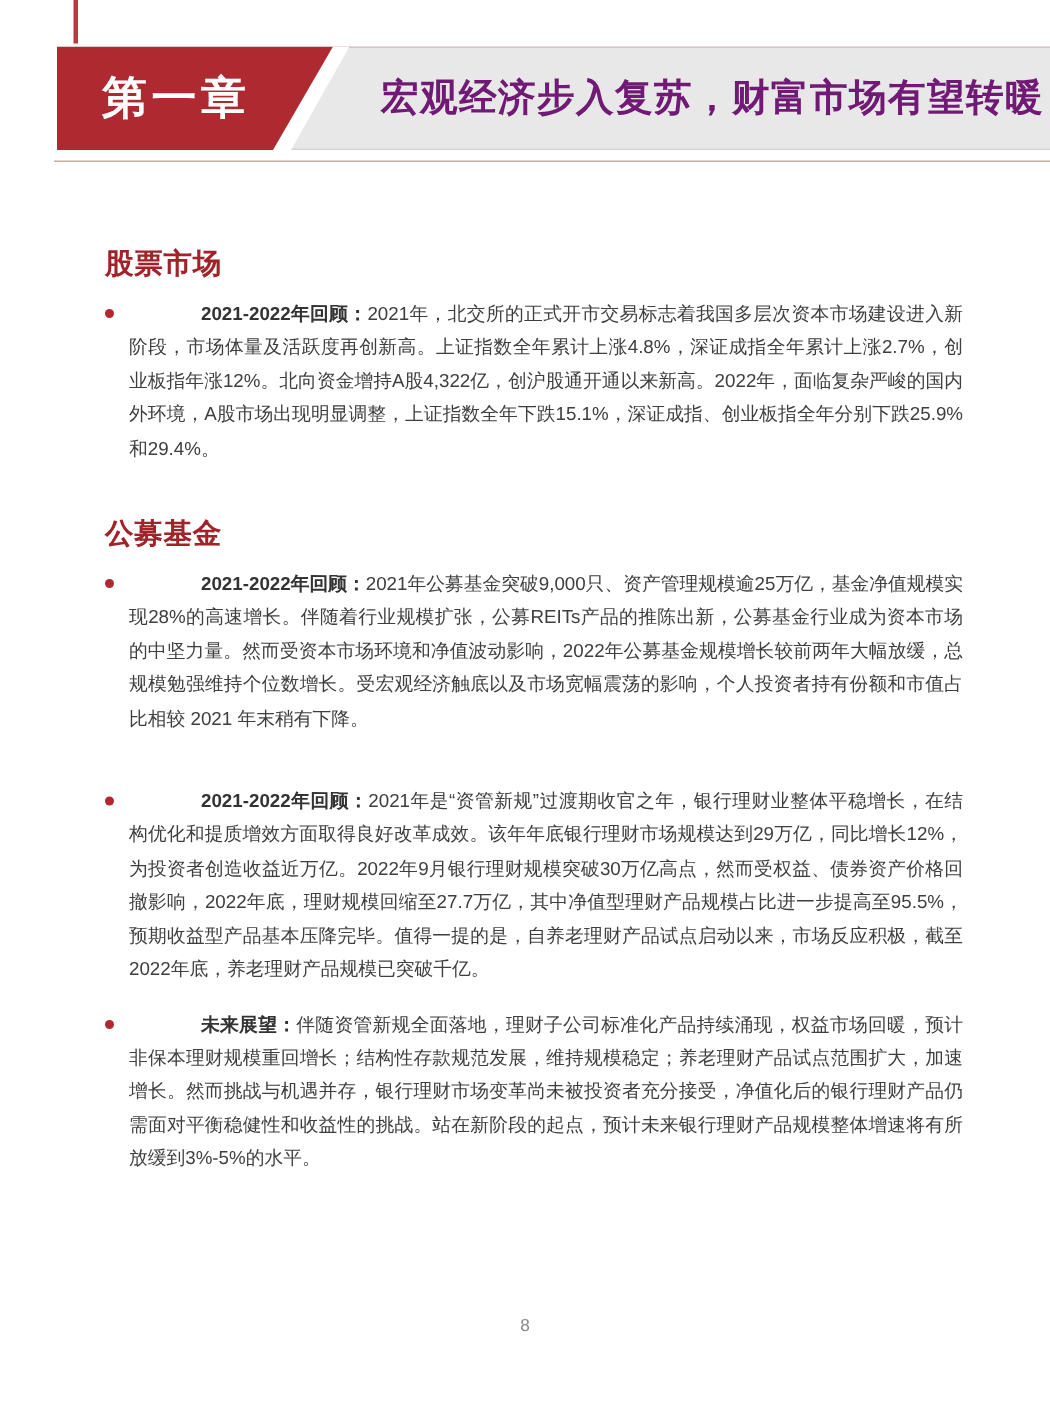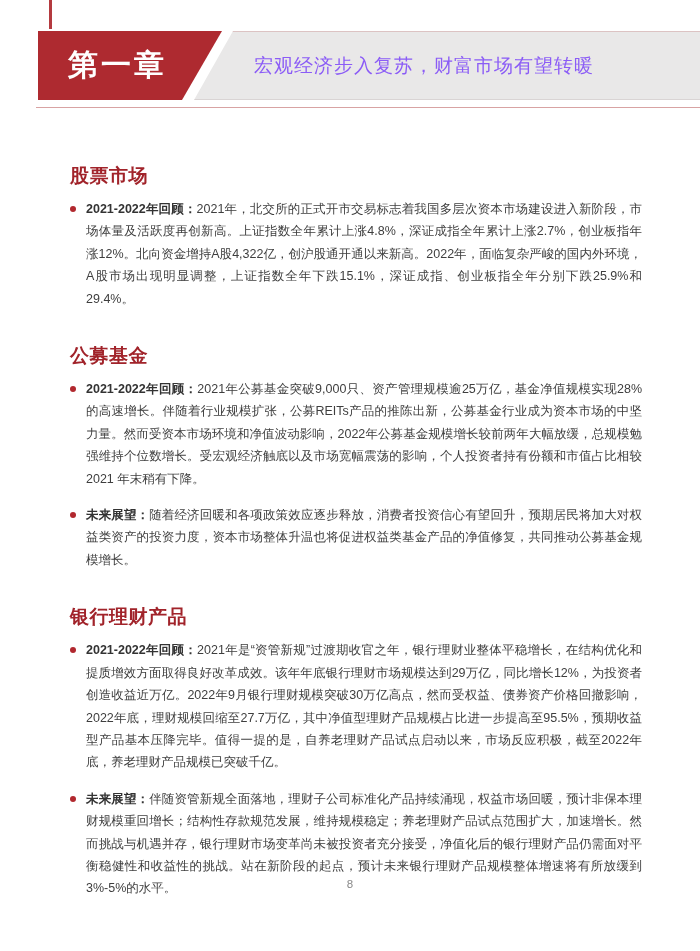--- a/index.html
+++ b/index.html
@@ -30,43 +30,43 @@
     background: #ae2a30;
     clip-path: polygon(0 0, 184px 0, 144px 69px, 0 69px);
     display: flex; align-items: center;
   }
   .chapter-box .chapter-label {
     color: #ffffff; font-weight: bold; font-size: 30px; letter-spacing: 3px;
     padding-left: 30px;
   }
   .banner-title {
     position: absolute; left: 218px; top: 31px; height: 69px;
-    line-height: 69px; font-size: 19px; font-weight: normal;
-    color: #8b5cf6; letter-spacing: 1px; white-space: nowrap;
+    line-height: 69px; font-size: 25px; font-weight: bold;
+    color: #701a75; letter-spacing: 1px; white-space: nowrap;
   }
   .divider { position: absolute; left: 0; top: 107px; width: 700px; height: 1px; background: #d8a3a3; }
 
   
   .content { position: absolute; top: 108px; left: 0; width: 700px; padding: 0 58px 0 70px; box-sizing: border-box; }
   .section { margin-top: 33px; }
   .section.first { margin-top: 55px; }
   .section-heading {
     margin: 0 0 9px 0; font-size: 19px; font-weight: bold; color: #a1232a;
     letter-spacing: 0.5px;
   }
   .para {
     position: relative; margin: 0 0 14px 16px;
     font-size: 12.5px; line-height: 22.4px; color: #3e3e3e;
     text-align: justify;
   }
   .dot {
     position: absolute; left: -16px; top: 8px;
     width: 6px; height: 6px; border-radius: 50%; background: #b1282e;
   }
-  .para-label { font-weight: bold; color: #333333; }
+  .para-label { font-weight: bold; color: #333333; margin-left: 48px; }
 
   
   .page-number {
     position: absolute; top: 878px; left: 0; width: 700px;
     text-align: center; font-size: 11.5px; color: #8a8a8a;
   }
 </style>
 </head>
 <body>
 
@@ -89,27 +89,23 @@
     <p class="para">
       <span class="dot"></span><span class="para-label">2021-2022年回顾：</span><span class="para-text">2021年，北交所的正式开市交易标志着我国多层次资本市场建设进入新阶段，市场体量及活跃度再创新高。上证指数全年累计上涨4.8%，深证成指全年累计上涨2.7%，创业板指年涨12%。北向资金增持A股4,322亿，创沪股通开通以来新高。2022年，面临复杂严峻的国内外环境，A股市场出现明显调整，上证指数全年下跌15.1%，深证成指、创业板指全年分别下跌25.9%和29.4%。</span>
     </p>
   </div>
 
   <div class="section">
     <h2 class="section-heading">公募基金</h2>
     <p class="para">
       <span class="dot"></span><span class="para-label">2021-2022年回顾：</span><span class="para-text">2021年公募基金突破9,000只、资产管理规模逾25万亿，基金净值规模实现28%的高速增长。伴随着行业规模扩张，公募REITs产品的推陈出新，公募基金行业成为资本市场的中坚力量。然而受资本市场环境和净值波动影响，2022年公募基金规模增长较前两年大幅放缓，总规模勉强维持个位数增长。受宏观经济触底以及市场宽幅震荡的影响，个人投资者持有份额和市值占比相较 2021 年末稍有下降。</span>
     </p>
-    <p class="para">
-      <span class="dot"></span><span class="para-label">未来展望：</span><span class="para-text">随着经济回暖和各项政策效应逐步释放，消费者投资信心有望回升，预期居民将加大对权益类资产的投资力度，资本市场整体升温也将促进权益类基金产品的净值修复，共同推动公募基金规模增长。</span>
-    </p>
   </div>
 
   <div class="section">
-    <h2 class="section-heading">银行理财产品</h2>
     <p class="para">
       <span class="dot"></span><span class="para-label">2021-2022年回顾：</span><span class="para-text">2021年是“资管新规”过渡期收官之年，银行理财业整体平稳增长，在结构优化和提质增效方面取得良好改革成效。该年年底银行理财市场规模达到29万亿，同比增长12%，为投资者创造收益近万亿。2022年9月银行理财规模突破30万亿高点，然而受权益、债券资产价格回撤影响，2022年底，理财规模回缩至27.7万亿，其中净值型理财产品规模占比进一步提高至95.5%，预期收益型产品基本压降完毕。值得一提的是，自养老理财产品试点启动以来，市场反应积极，截至2022年底，养老理财产品规模已突破千亿。</span>
     </p>
     <p class="para">
       <span class="dot"></span><span class="para-label">未来展望：</span><span class="para-text">伴随资管新规全面落地，理财子公司标准化产品持续涌现，权益市场回暖，预计非保本理财规模重回增长；结构性存款规范发展，维持规模稳定；养老理财产品试点范围扩大，加速增长。然而挑战与机遇并存，银行理财市场变革尚未被投资者充分接受，净值化后的银行理财产品仍需面对平衡稳健性和收益性的挑战。站在新阶段的起点，预计未来银行理财产品规模整体增速将有所放缓到3%-5%的水平。</span>
     </p>
   </div>
 
 </div>
 

